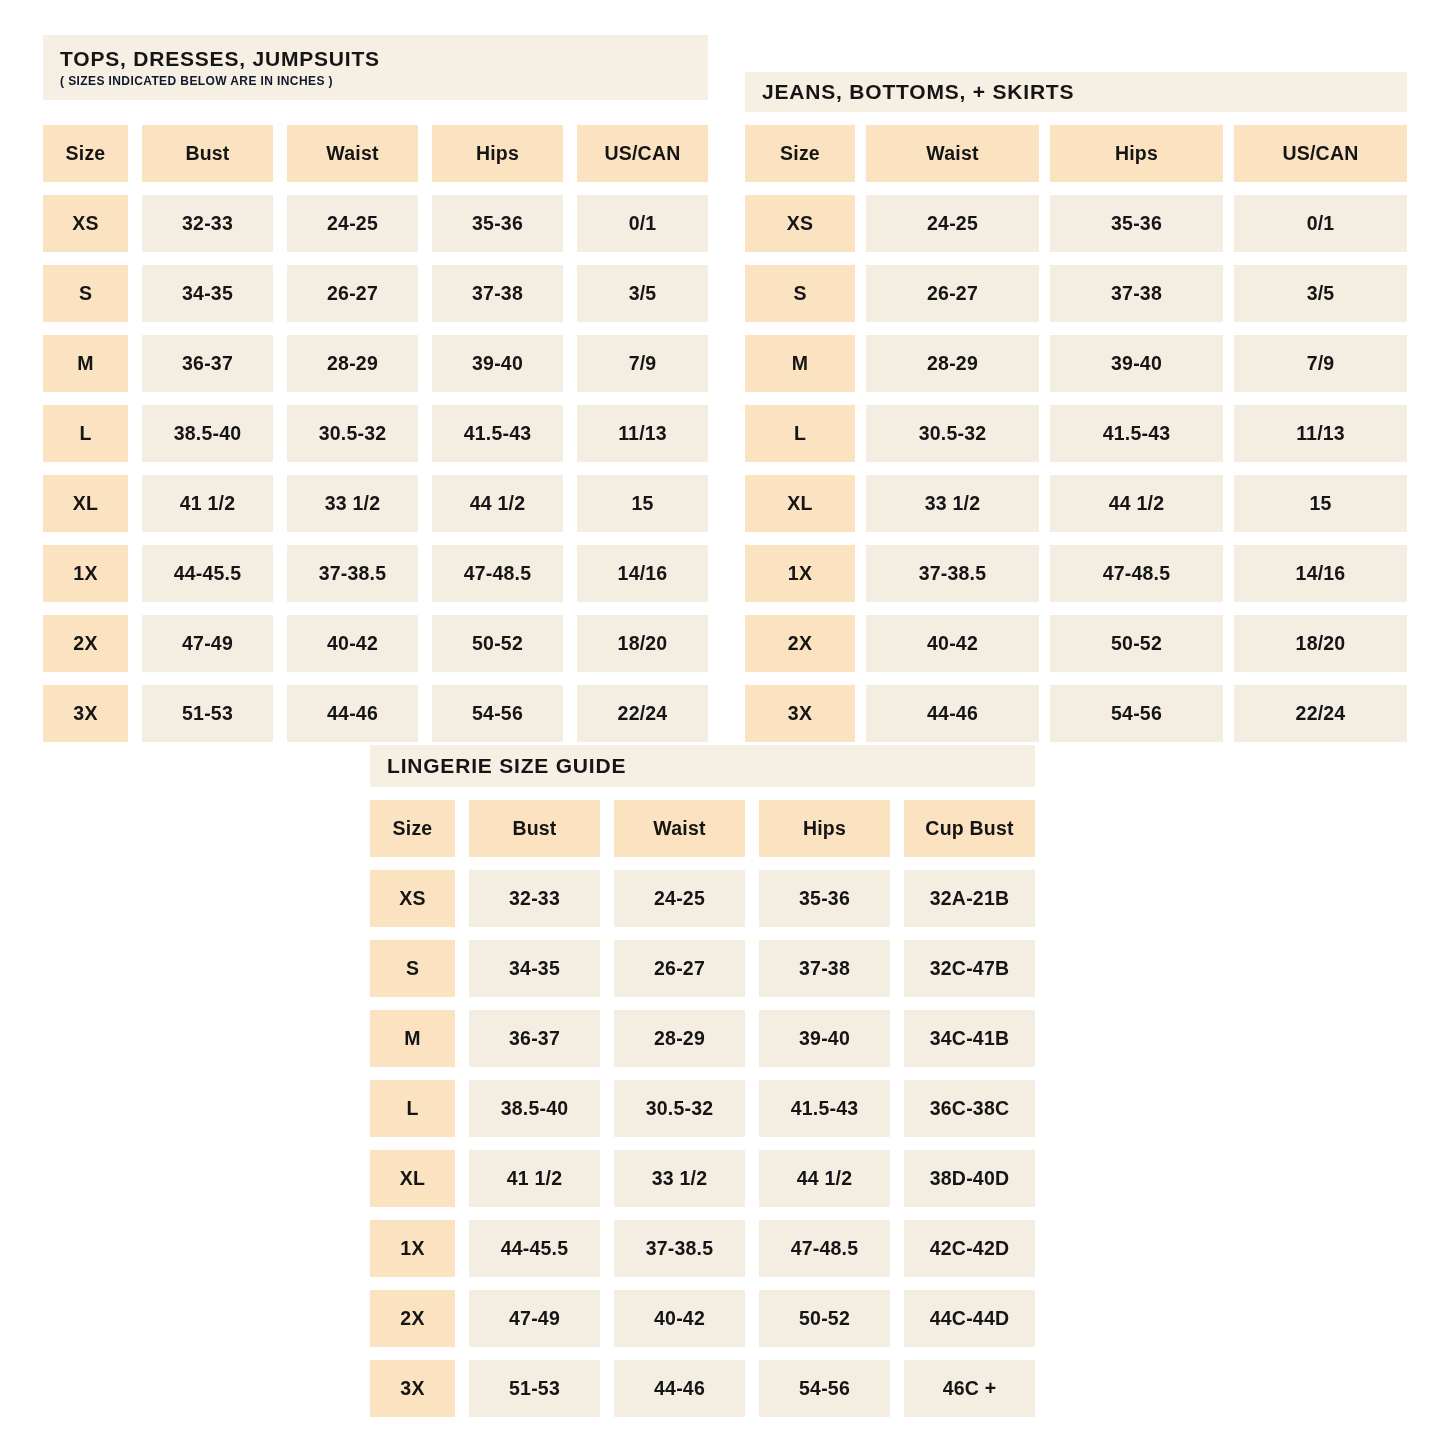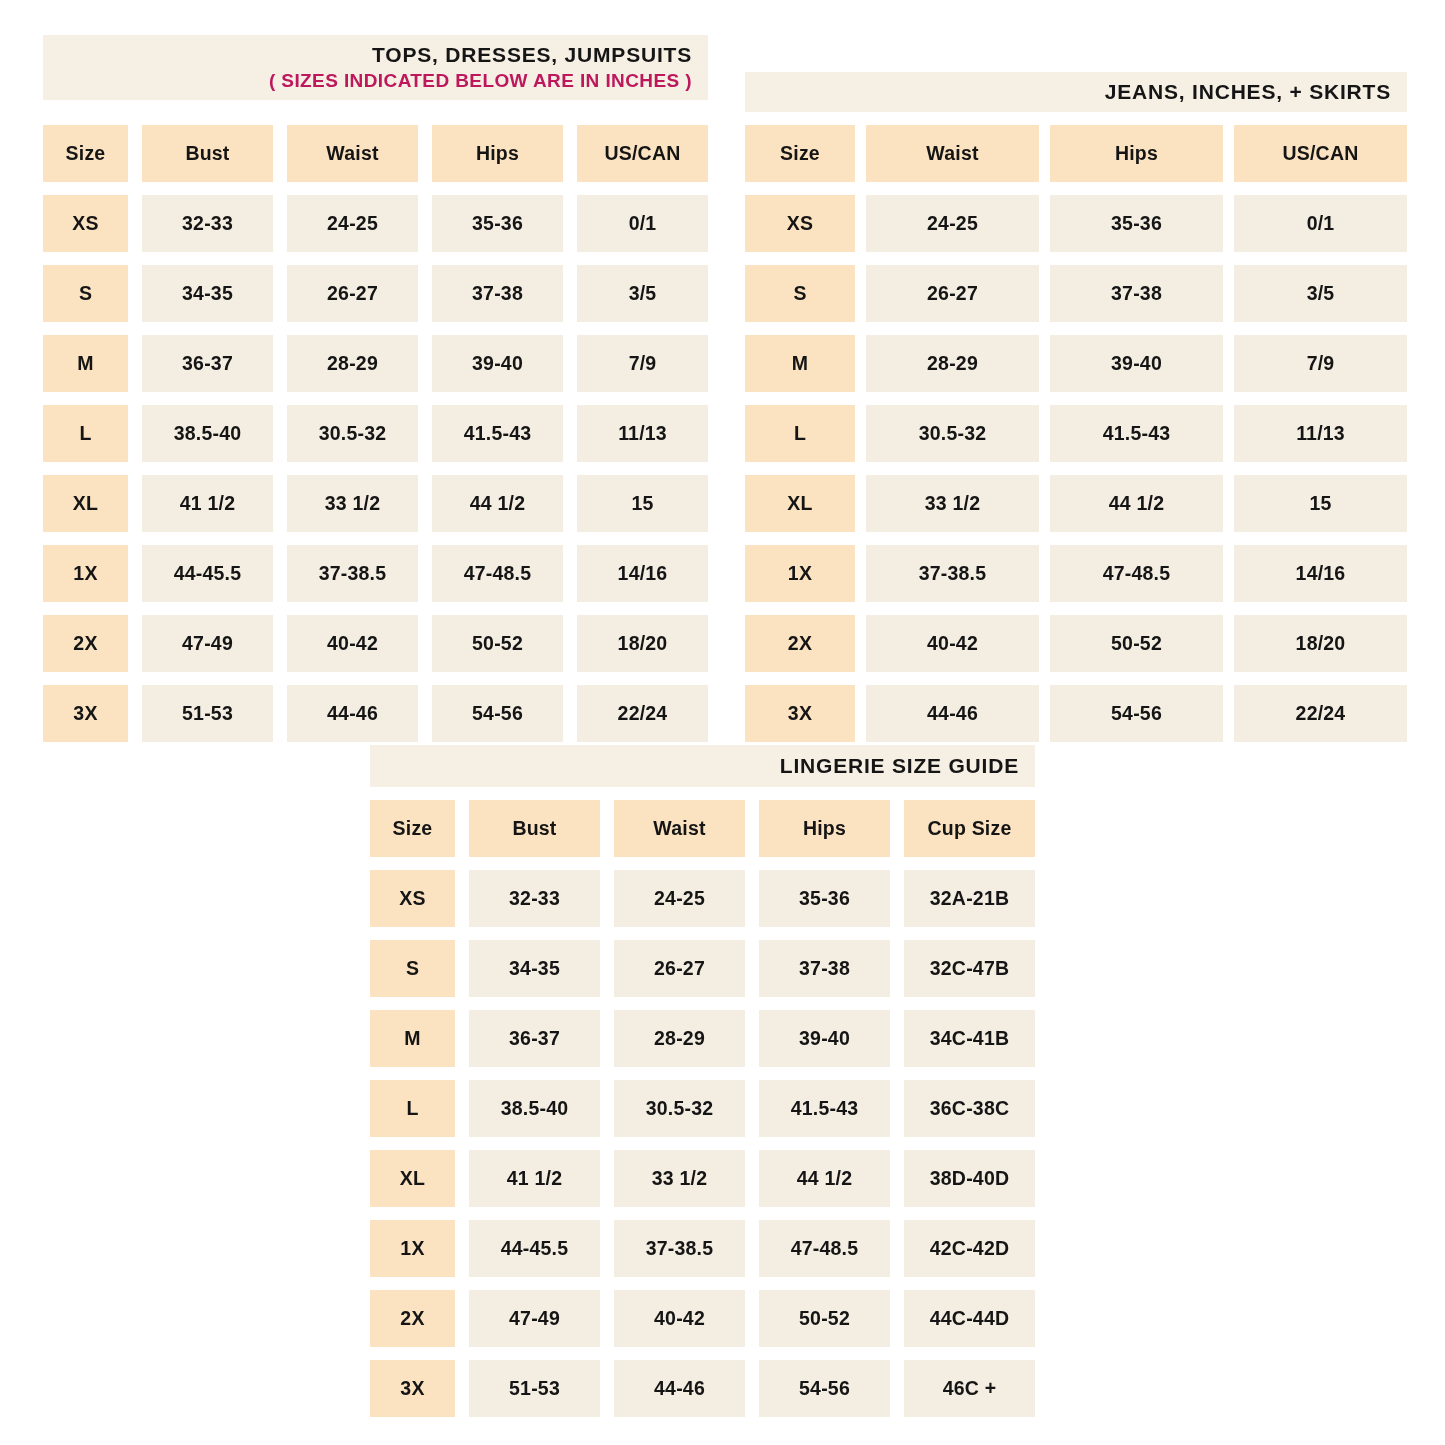--- a/index.html
+++ b/index.html
@@ -8,43 +8,42 @@
     font-family: "Liberation Sans", sans-serif;
     color: #151515;
     -webkit-font-smoothing: antialiased;
   }
   .canvas {
     position: relative;
     width: 1445px;
     height: 1445px;
     background: #ffffff;
     overflow: hidden;
-    text-align: right;
   }
   .size-table { position: absolute; }
   .banner {
     background: #f5efe4;
     padding: 0 16px 0 17px;
     display: flex;
     flex-direction: column;
     justify-content: center;
   }
   .banner-title {
     font-weight: 700;
     font-size: 21px;
     letter-spacing: 0.8px;
     color: #151515;
     white-space: nowrap;
   }
   .banner-subtitle {
     font-weight: 700;
-    font-size: 19px;
+    font-size: 12px;
     letter-spacing: 0.4px;
     margin-top: 3px;
-    color: #be185d;
+    color: #0f172a;
     white-space: nowrap;
   }
   .grid { display: grid; }
   .cell {
     display: flex;
     align-items: center;
     justify-content: center;
     height: 57px;
     font-weight: 700;
     font-size: 19.5px;
@@ -108,21 +107,21 @@
         <div class="cell peach">3X</div>
         <div class="cell cream">51-53</div>
         <div class="cell cream">44-46</div>
         <div class="cell cream">54-56</div>
         <div class="cell cream">22/24</div>
       </div>
   </section>
 
   <section class="size-table" style="left:745px; top:72px; width:662px;">
     <header class="banner" style="height:40px;">
-      <div class="banner-title">JEANS, INCHES, + SKIRTS</div>
+      <div class="banner-title">JEANS, BOTTOMS, + SKIRTS</div>
     </header>
     <div class="grid" style="margin-top:13px; grid-template-columns:110px repeat(3,1fr); column-gap:11px; row-gap:13px;">
         <div class="cell peach">Size</div>
         <div class="cell peach">Waist</div>
         <div class="cell peach">Hips</div>
         <div class="cell peach">US/CAN</div>
         <div class="cell peach">XS</div>
         <div class="cell cream">24-25</div>
         <div class="cell cream">35-36</div>
         <div class="cell cream">0/1</div>
@@ -159,21 +158,21 @@
 
   <section class="size-table" style="left:370px; top:745px; width:665px;">
     <header class="banner" style="height:42px;">
       <div class="banner-title">LINGERIE SIZE GUIDE</div>
     </header>
     <div class="grid" style="margin-top:13px; grid-template-columns:85px repeat(4,1fr); column-gap:14px; row-gap:13px;">
         <div class="cell peach">Size</div>
         <div class="cell peach">Bust</div>
         <div class="cell peach">Waist</div>
         <div class="cell peach">Hips</div>
-        <div class="cell peach">Cup Size</div>
+        <div class="cell peach">Cup Bust</div>
         <div class="cell peach">XS</div>
         <div class="cell cream">32-33</div>
         <div class="cell cream">24-25</div>
         <div class="cell cream">35-36</div>
         <div class="cell cream">32A-21B</div>
         <div class="cell peach">S</div>
         <div class="cell cream">34-35</div>
         <div class="cell cream">26-27</div>
         <div class="cell cream">37-38</div>
         <div class="cell cream">32C-47B</div>

